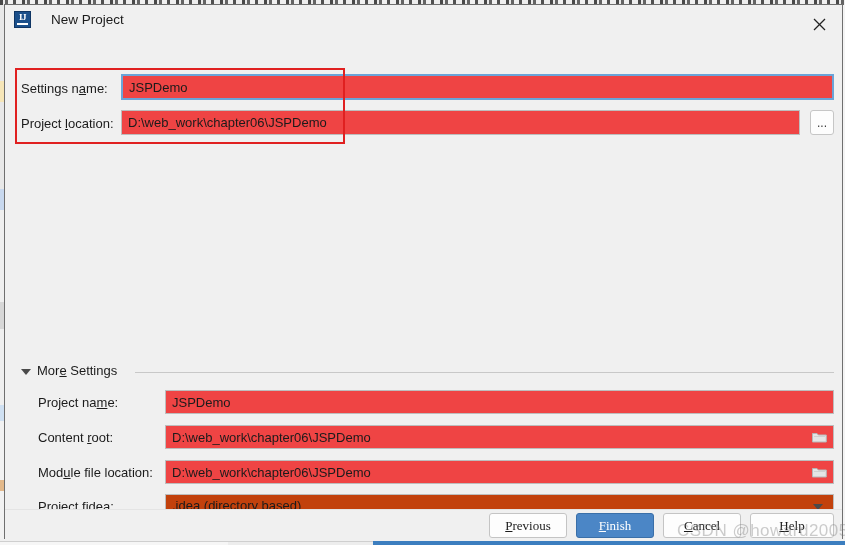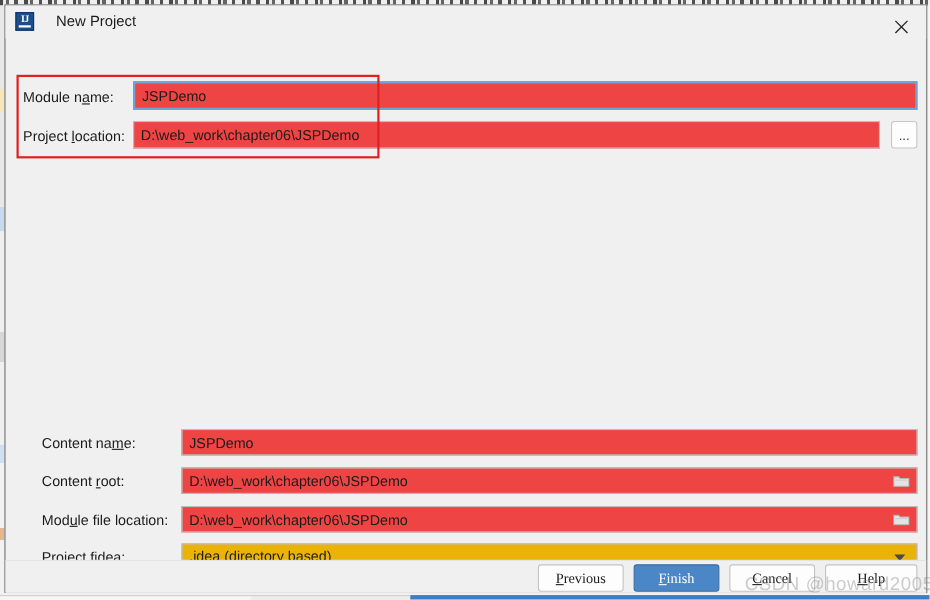--- a/index.html
+++ b/index.html
@@ -226,21 +226,21 @@
     position: absolute;
     width: 15px; height: 12px;
     cursor: pointer;
   }
   #content-root-folder-icon { left: 807px; top: 396px; }
   #module-file-folder-icon  { left: 807px; top: 431px; }
 
   .combo {
     position: absolute;
     box-sizing: border-box;
-    background: #eab308;
+    background: #c2410c;
     border: 1px solid #bdbdbd;
     font-size: 13px;
     color: #1b1b1b;
     line-height: 22px;
     padding: 0 6px;
     cursor: pointer;
   }
   #combo-arrow {
     position: absolute;
     right: 10px; top: 9px;
@@ -315,32 +315,37 @@
     <button id="close-button" aria-label="Close">
       <svg width="13" height="13" viewBox="0 0 13 13">
         <line x1="1" y1="1" x2="12" y2="12" stroke="#222" stroke-width="1.2"></line>
         <line x1="12" y1="1" x2="1" y2="12" stroke="#222" stroke-width="1.2"></line>
       </svg>
     </button>
   </div>
 
   <div id="dialog-body">
 
-    <div class="field-label" id="project-name-label"><span>Module n</span><u>a</u><span>me:</span></div>
+    <div class="field-label" id="project-name-label"><span>Settings n</span><u>a</u><span>me:</span></div>
     <input class="text-input focused" id="project-name-input" type="text" value="JSPDemo" style="">
 
     <div class="field-label" id="project-location-label"><span>Project </span><u>l</u><span>ocation:</span></div>
     <input class="text-input" id="project-location-input" type="text" value="D:\web_work\chapter06\JSPDemo" style="">
 
     <button id="browse-button">...</button>
 
     <div id="annotation-box"></div>
 
-
-    <div class="field-label" id="module-name-label"><span>Content na</span><u>m</u><span>e:</span></div>
+    <div id="more-settings-header">
+      <div id="more-settings-arrow"></div>
+      <div id="more-settings-label"><span>Mor</span><u>e</u><span> Settings</span></div>
+      <div id="more-settings-rule"></div>
+    </div>
+
+    <div class="field-label" id="module-name-label"><span>Project na</span><u>m</u><span>e:</span></div>
     <input class="text-input" id="module-name-input" type="text" value="JSPDemo" style="">
 
     <div class="field-label" id="content-root-label"><span>Content </span><u>r</u><span>oot:</span></div>
     <input class="text-input" id="content-root-input" type="text" value="D:\web_work\chapter06\JSPDemo" style="">
     <svg class="folder-icon" id="content-root-folder-icon" viewBox="0 0 15 12">
       <path d="M0.5 2.5 L5 2.5 L6.3 4 L14.3 4 L14.3 11 L0.5 11 Z" fill="#e4e4e4" stroke="#b6b6b6" stroke-width="1"></path>
       <path d="M2 5.5 L13 5.5" stroke="#cfcfcf" stroke-width="1"></path>
     </svg>
 
     <div class="field-label" id="module-file-label"><span>Mod</span><u>u</u><span>le file location:</span></div>

